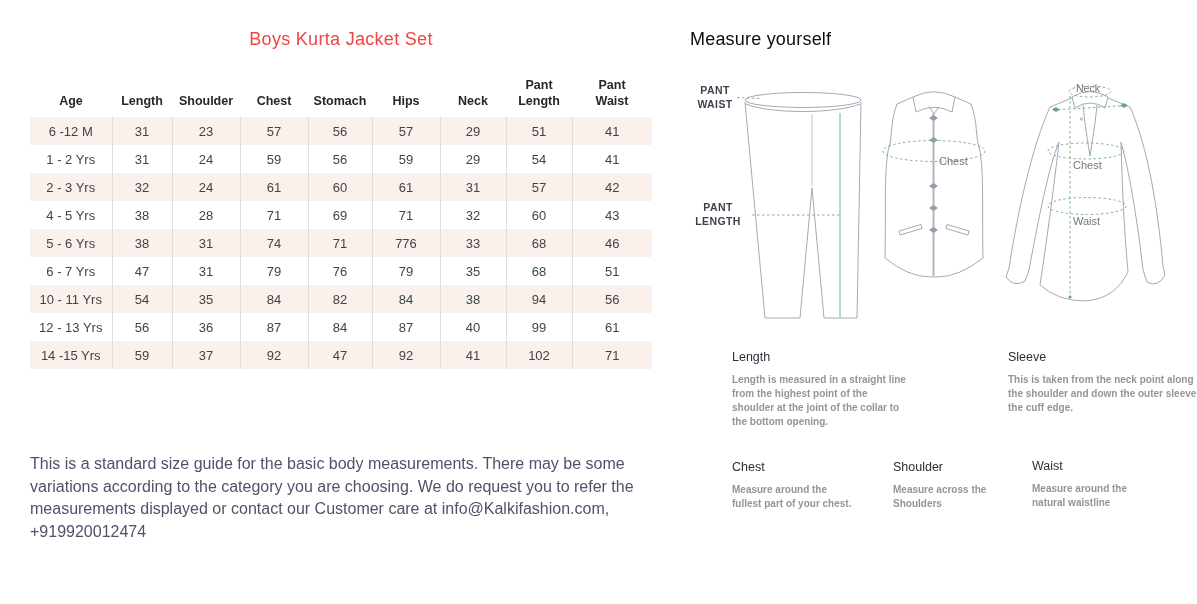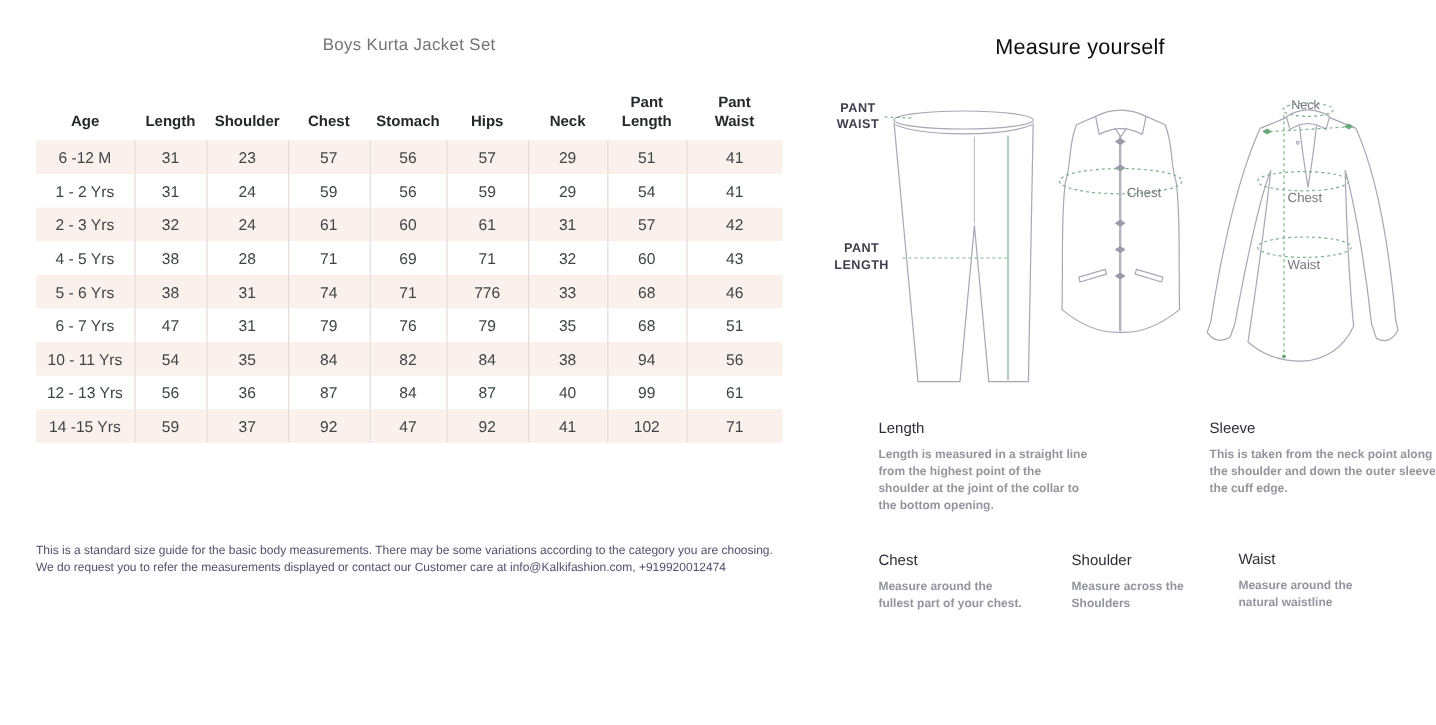--- a/index.html
+++ b/index.html
@@ -7,45 +7,45 @@
     width:1197px;height:604px;position:relative;overflow:hidden;
     background:#ffffff;
     font-family:"Liberation Sans", sans-serif;
     color:#3e4644;
   }
   .abs{position:absolute;}
 
   
   .left-title{
     left:30px;top:29px;width:622px;text-align:center;
-    font-size:14px;color:#737373;letter-spacing:.3px;
+    font-size:18px;color:#ef4444;letter-spacing:.3px;
   }
   .size-table{
     left:30px;top:78px;width:622px;
     border-collapse:collapse;table-layout:fixed;
   }
   .size-table th{
     font-weight:bold;font-size:12.5px;color:#25272b;
     vertical-align:bottom;padding:0 0 8px 0;
     white-space:pre-line;line-height:1.25;height:31px;text-align:center;
   }
   .size-table td{
     height:28px;padding:0;text-align:center;
     font-size:13px;color:#3e4644;
   }
   .size-table tbody tr:nth-of-type(odd) td{background:#faf0ec;}
   .size-table tbody td + td{border-left:1px solid #e4dcd8;}
   .note{
     left:30px;top:453px;width:626px;
-    font-size:10px;line-height:1.42;color:#50516a;
+    font-size:16px;line-height:1.42;color:#50516a;
   }
 
   
   .right-title{
-    left:690px;top:29px;width:420px;text-align:center;
+    left:690px;top:29px;width:420px;
     font-size:18px;color:#0d0d0d;letter-spacing:.2px;
   }
   .diagram-svg{left:690px;top:75px;}
   .pant-label{
     font-size:10.5px;font-weight:bold;letter-spacing:.4px;
     color:#3f3f4d;line-height:1.3;white-space:pre-line;text-align:center;
   }
   .pant-waist-label{left:695px;top:84px;width:40px;}
   .pant-length-label{left:688px;top:201px;width:60px;}
   .measure-label{font-size:11px;color:#75757f;}

